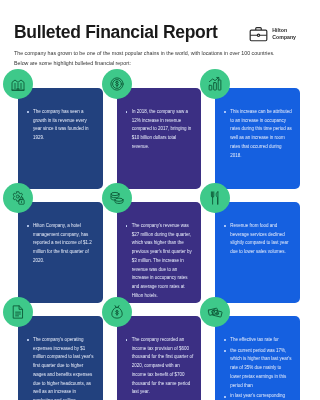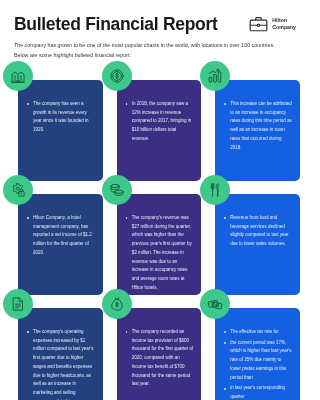--- a/index.html
+++ b/index.html
@@ -18,22 +18,23 @@
     height: 400px;
     background: #ffffff;
     padding: 0;
   }
 
   
   .header {
     position: relative;
     padding: 13px 14px 0 14px;
     display: flex;
-    align-items: center;
+    align-items: flex-end;
     justify-content: space-between;
+    margin-top: 8px;
   }
 
   .title {
     font-size: 17.5px;
     font-weight: bold;
     color: #1a1a1a;
     letter-spacing: -0.3px;
     line-height: 1.1;
     padding-top: 2px;
   }

